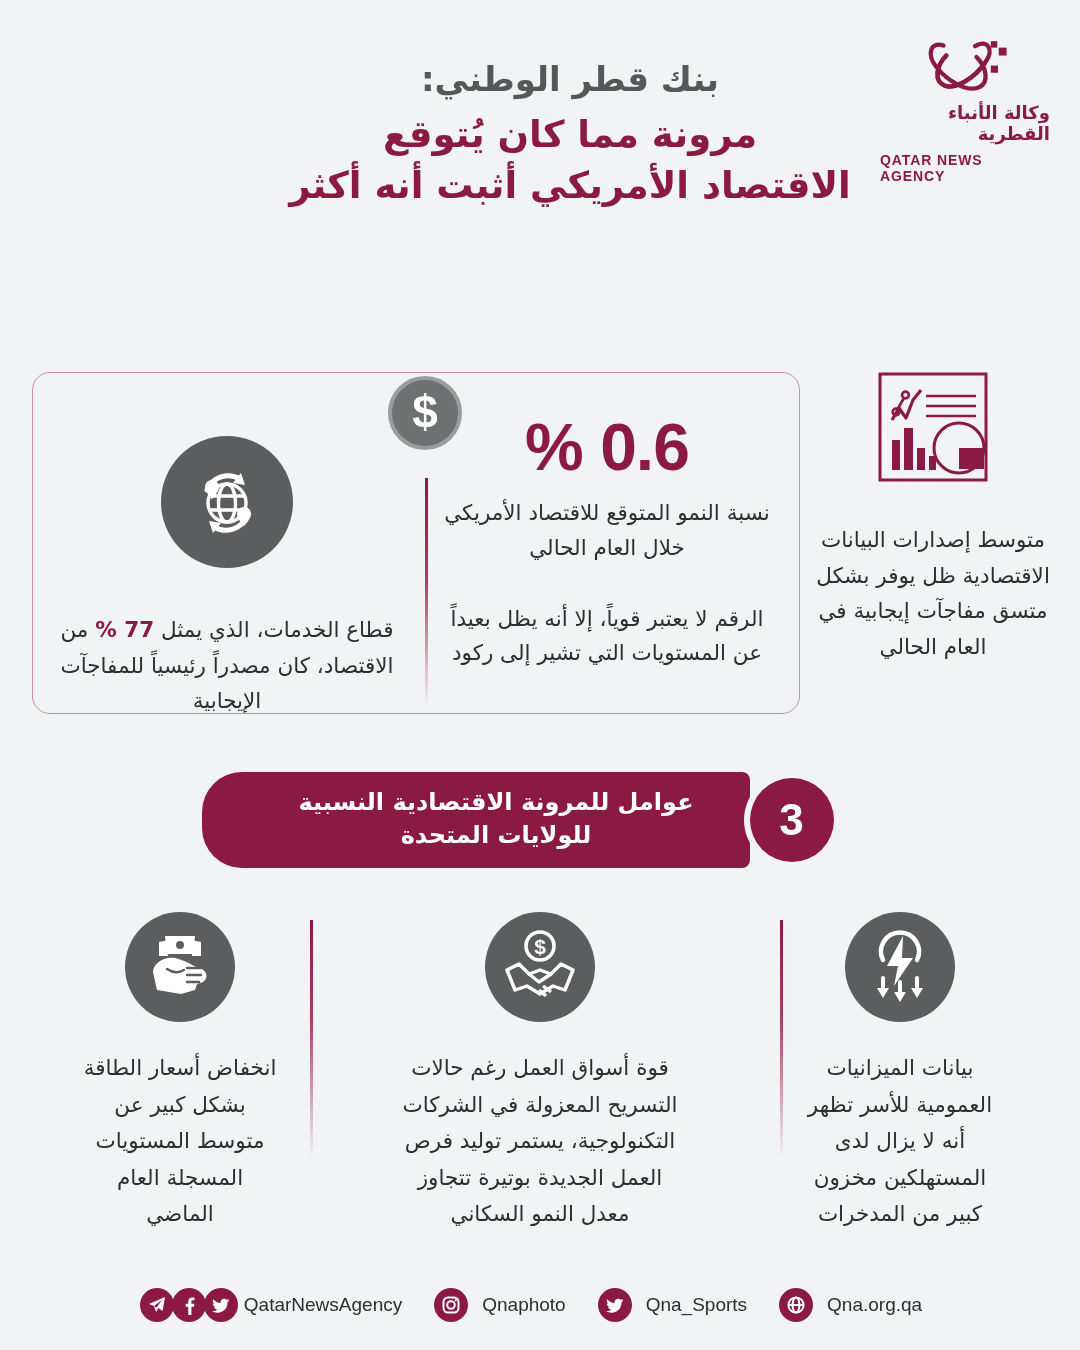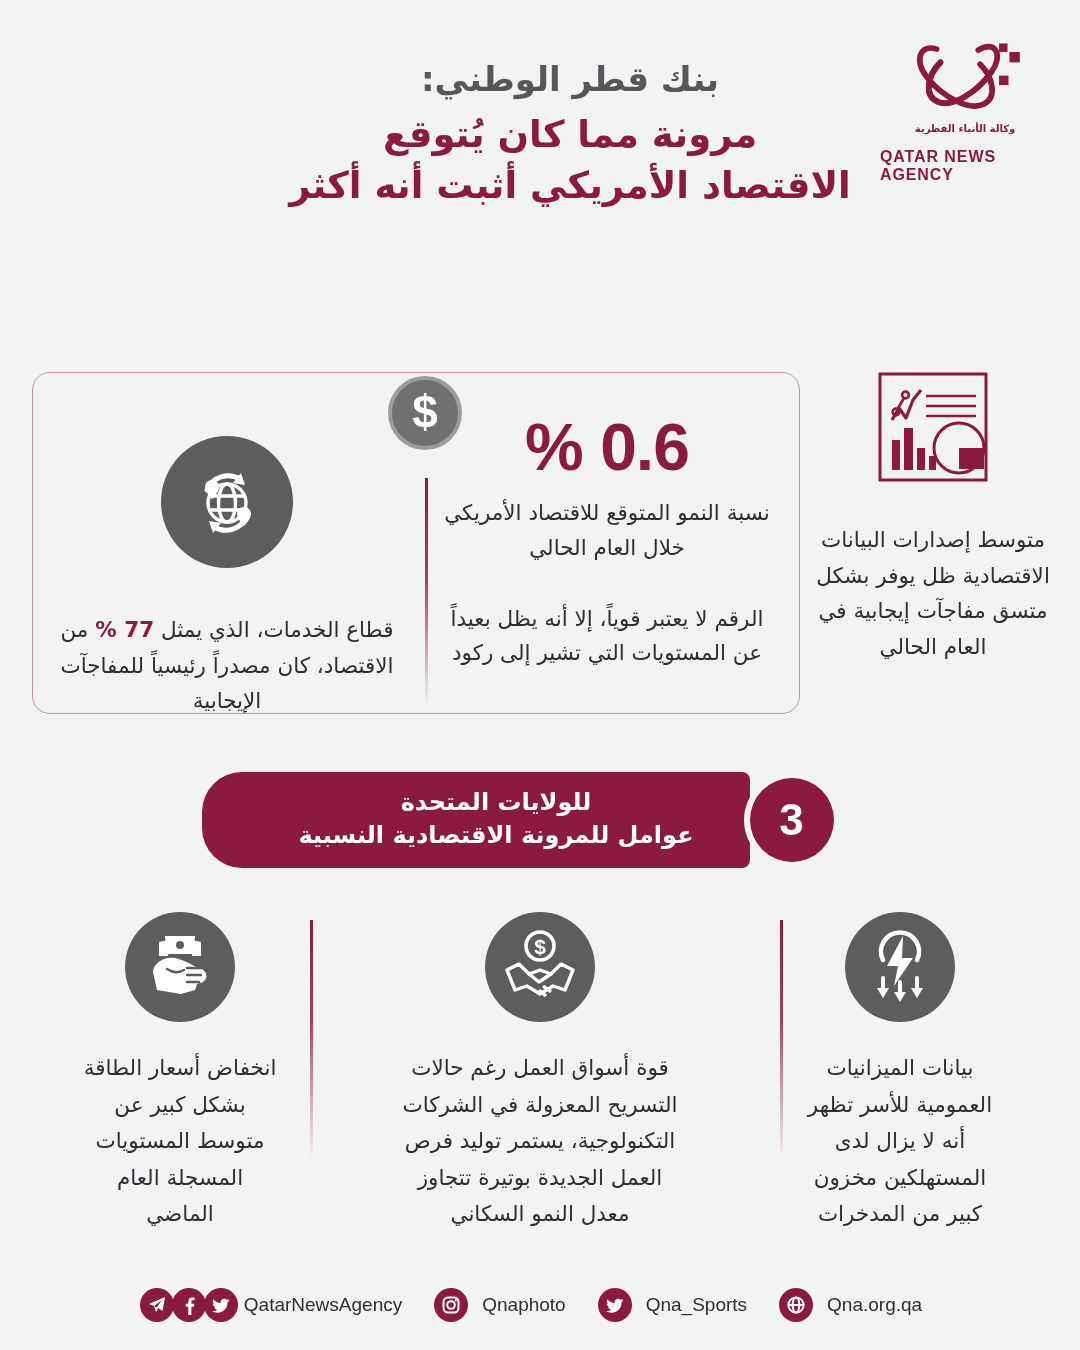--- a/index.html
+++ b/index.html
@@ -18,27 +18,27 @@
 
   
   .logo {
     position:absolute; top:34px; right:30px;
     width:170px; height:150px;
     display:flex; flex-direction:column;
     align-items:center; justify-content:flex-start;
   }
   .logo-mark { width:128px; height:92px; }
   .logo-ar {
-    color:#8B1A42; font-size:10px; font-weight:700;
+    color:#8B1A42; font-size:18px; font-weight:700;
     letter-spacing:.4px; margin-top:2px; direction:rtl;
     font-family:"DejaVu Sans", sans-serif;
   }
   .logo-en {
-    color:#8B1A42; font-size:16px; font-weight:700;
-    letter-spacing:.9px; margin-top:14px; direction:ltr;
+    color:#8B1A42; font-size:14px; font-weight:700;
+    letter-spacing:.9px; margin-top:8px; direction:ltr;
     font-family:"Liberation Sans", sans-serif;
   }
 
   
   .header {
     position:absolute; top:58px; right:190px;
     width:640px; text-align:center; direction:rtl;
   }
   .h-kicker {
     color:#555759; font-size:34px; font-weight:700;
@@ -293,22 +293,22 @@
         <circle cx="93" cy="80" r="25" fill="none" stroke="#8B1A42" stroke-width="3"></circle>
         <path d="M93 80 L118 80 L118 101 L93 101 Z" fill="#8B1A42"></path>
       </g>
     </svg>
     <div class="txt">متوسط إصدارات البيانات الاقتصادية ظل يوفر بشكل متسق مفاجآت إيجابية في العام الحالي</div>
   </div>
 
   <div class="banner">
     <div class="banner-num">3</div>
     <div class="banner-bar">
+      <div>عوامل للمرونة الاقتصادية النسبية</div>
       <div>للولايات المتحدة</div>
-      <div>عوامل للمرونة الاقتصادية النسبية</div>
     </div>
   </div>
 
   <div class="cols">
 
     <div class="v-div right"></div>
     <div class="v-div left"></div>
 
     <div class="col">
       <div class="col-icon">

